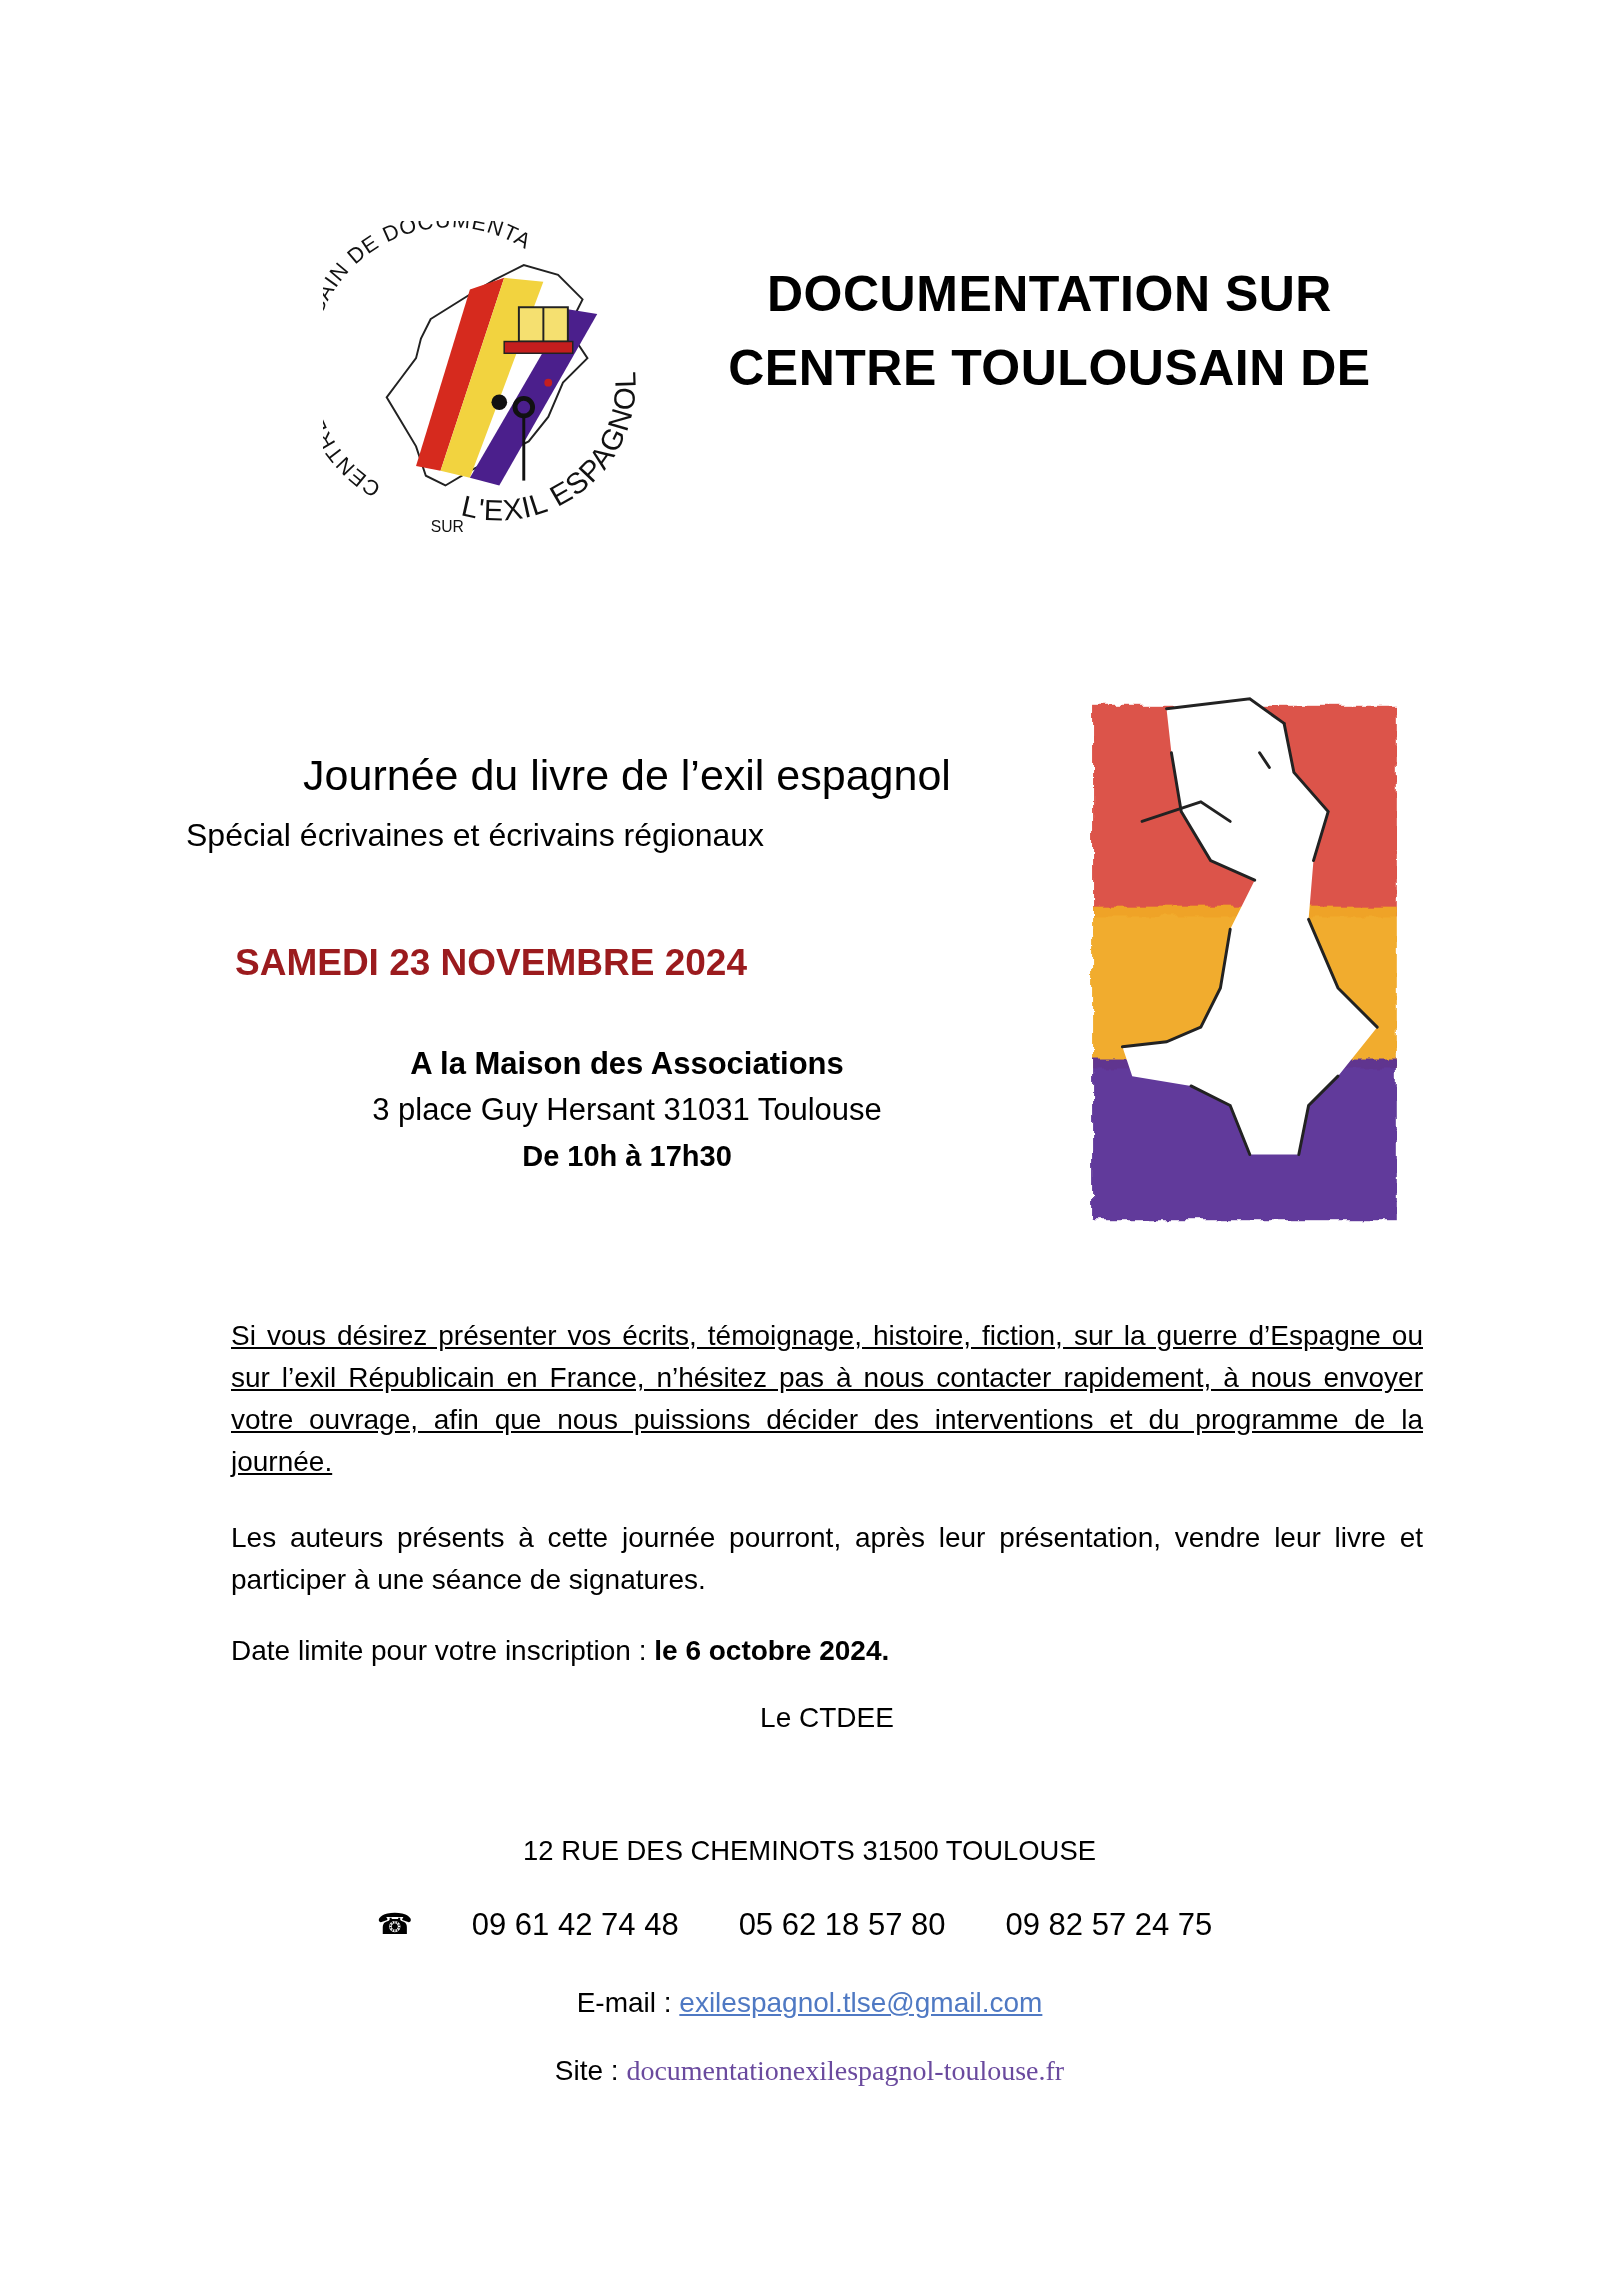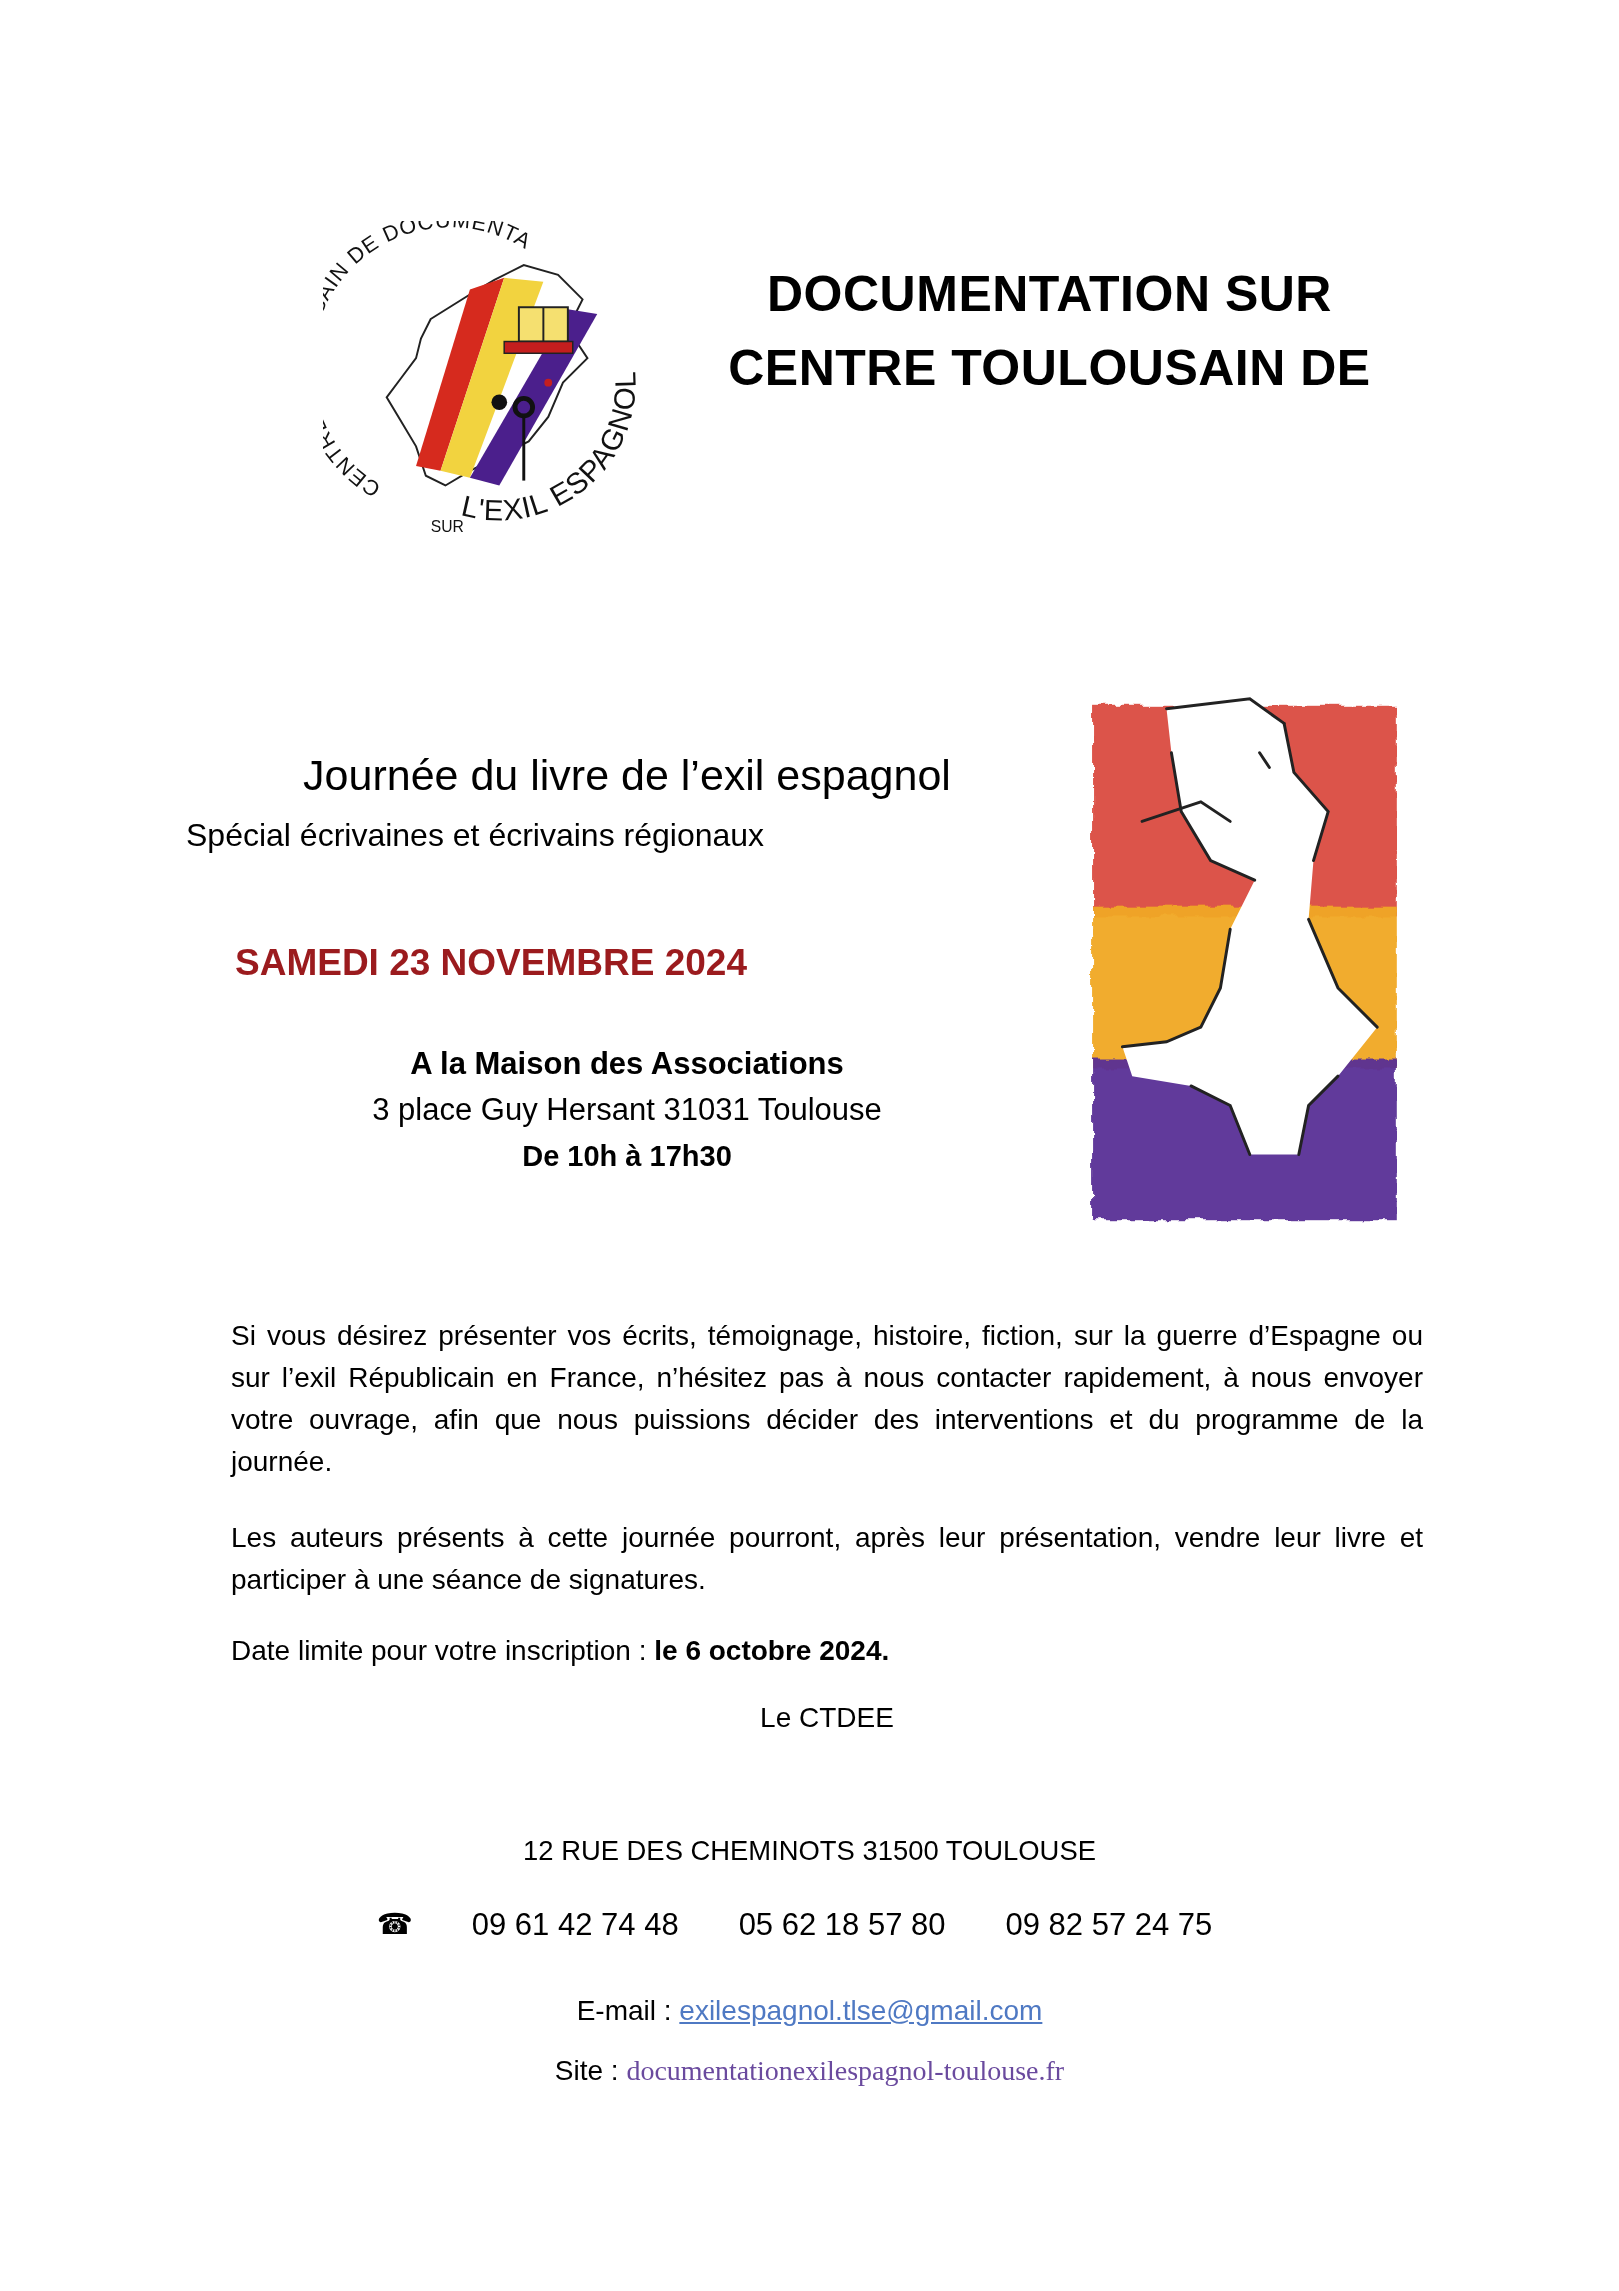--- a/index.html
+++ b/index.html
@@ -45,34 +45,34 @@
   }
 
   
   #painting { left: 1083px; top: 694px; width: 314px; height: 534px; }
 
   
   .para {
     left: 231px; width: 1192px; font-size: 28px; line-height: 42px;
     text-align: justify;
   }
-  #para-1 { top: 1315px; }
+  #para-1 { top: 1315px; text-decoration: underline; }
   #para-2 { top: 1517px; }
   #para-3 { top: 1630px; }
   #signature { left: 231px; width: 1192px; top: 1697px; text-align: center; font-size: 28px; line-height: 41px; }
 
   
   #address { left: 294px; width: 1031px; top: 1831px; text-align: center; font-size: 27.4px; line-height: 39px; }
   #phones {
     left: 294px; width: 1031px; top: 1903px; text-align: center; font-size: 31px; line-height: 43px;
     display: flex; justify-content: center; align-items: center; gap: 0;
   }
   #phones .ph-icon { font-size: 29px; margin-right: 29px; }
   #phones .num { margin: 0 30px; }
-  #email-line { left: 294px; width: 1031px; top: 1982px; text-align: center; font-size: 28px; line-height: 41px; margin-top: 8px; }
+  #email-line { left: 294px; width: 1031px; top: 1982px; text-align: center; font-size: 28px; line-height: 41px; }
   #email-line a { color: #4f79c3; text-decoration: underline; }
   #site-line { left: 294px; width: 1031px; top: 2050px; text-align: center; font-size: 28px; line-height: 41px; }
   #site-line a { color: #6a4a9e; text-decoration: none; font-family: Liberation Serif, serif; }
   .b { font-weight: bold; }
 </style>
 </head>
 <body>
 
 <div id="logo" class="abs">
   <svg width="333" height="338" viewBox="0 0 340 345">

